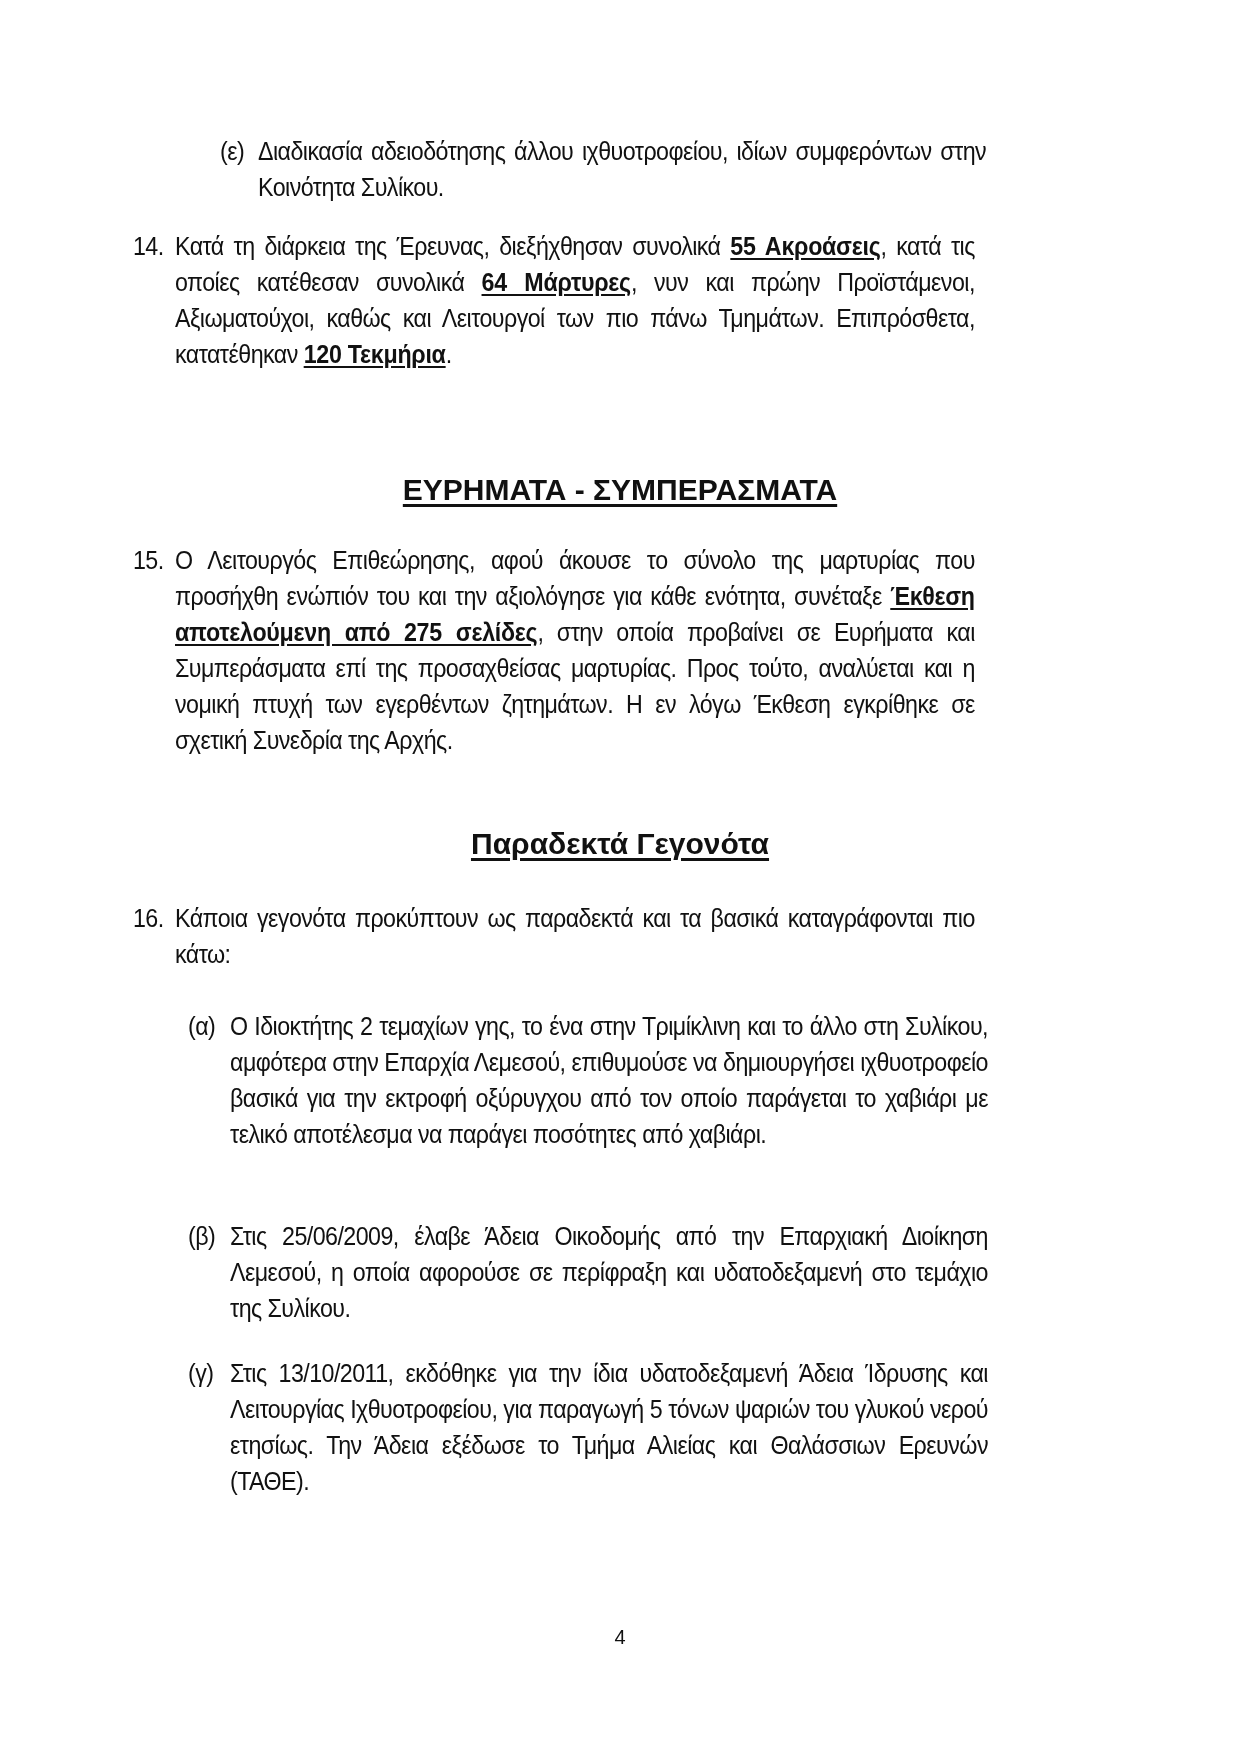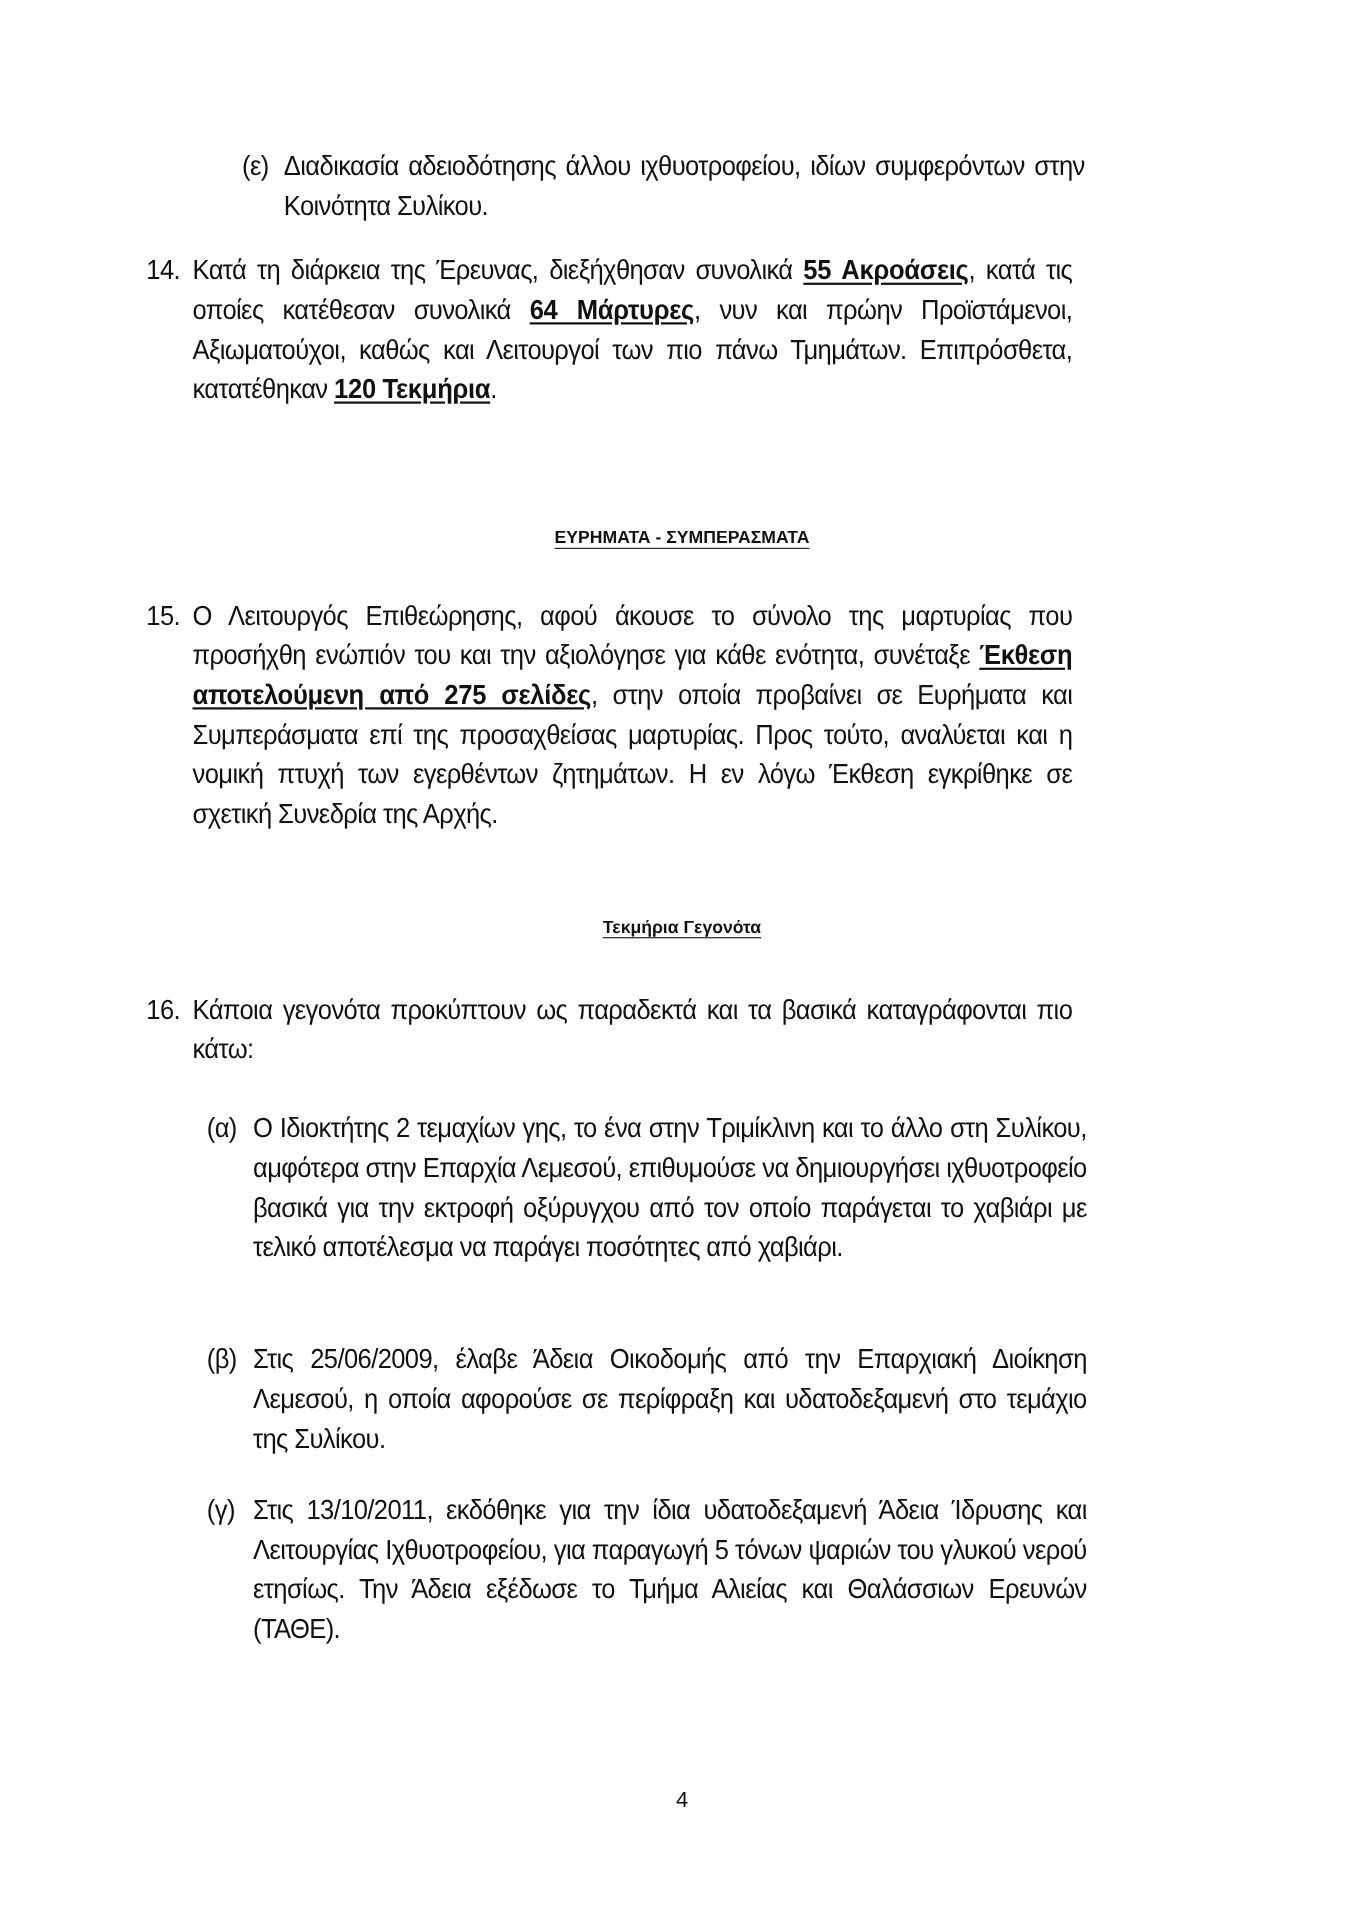--- a/index.html
+++ b/index.html
@@ -15,21 +15,21 @@
     }
     .just { text-align: justify; text-align-last: left; }
     .item { position: absolute; }
     .num { position: absolute; }
     .body-text { position: absolute; }
     .sub-label { position: absolute; }
     .hl { font-weight: bold; text-decoration: underline; text-underline-offset: 3px; letter-spacing: -0.3px; }
     .heading {
       position: absolute; left: 0; width: 1240px; text-align: center;
       font-weight: bold; text-decoration: underline; text-underline-offset: 4px;
-      font-size: 16px; line-height: 36px;
+      font-size: 30px; line-height: 36px;
       font-family: "Liberation Sans", sans-serif;
     }
     .page-number {
       position: absolute; left: 0; width: 1240px; text-align: center; top: 1626px;
       font-size: 20px; font-family: "Liberation Sans", sans-serif;
     }
   </style>
 </head>
 <body>
 
@@ -49,21 +49,21 @@
 
   <div class="heading" style="top:472px;">ΕΥΡΗΜΑΤΑ - ΣΥΜΠΕΡΑΣΜΑΤΑ</div>
 
   <div class="item" style="left:133px; top:542px;">
     <span class="txt num" style="left:0; top:0;">15.</span>
     <div class="txt body-text just" style="left:42px; top:0; width:860px;">
       <span>Ο Λειτουργός Επιθεώρησης, αφού άκουσε το σύνολο της μαρτυρίας που προσήχθη ενώπιόν του και την αξιολόγησε για κάθε ενότητα, συνέταξε </span><span class="hl">Έκθεση αποτελούμενη από 275 σελίδες</span><span>, στην οποία προβαίνει σε Ευρήματα και Συμπεράσματα επί της προσαχθείσας μαρτυρίας. Προς τούτο, αναλύεται και η νομική πτυχή των εγερθέντων ζητημάτων. Η εν λόγω Έκθεση εγκρίθηκε σε σχετική Συνεδρία της Αρχής.</span>
     </div>
   </div>
 
-  <div class="heading" style="top:826px;">Τεκμήρια Γεγονότα</div>
+  <div class="heading" style="top:826px;">Παραδεκτά Γεγονότα</div>
 
   <div class="item" style="left:133px; top:900px;">
     <span class="txt num" style="left:0; top:0;">16.</span>
     <div class="txt body-text just" style="left:42px; top:0; width:860px;">Κάποια γεγονότα προκύπτουν ως παραδεκτά και τα βασικά καταγράφονται πιο κάτω:</div>
   </div>
 
   <div class="item" style="left:188px; top:1008px;">
     <span class="txt sub-label" style="left:0; top:0;">(α)</span>
     <div class="txt body-text just" style="left:42px; top:0; width:815px;">Ο Ιδιοκτήτης 2 τεμαχίων γης, το ένα στην Τριμίκλινη και το άλλο στη Συλίκου, αμφότερα στην Επαρχία Λεμεσού, επιθυμούσε να δημιουργήσει ιχθυοτροφείο βασικά για την εκτροφή οξύρυγχου από τον οποίο παράγεται το χαβιάρι με τελικό αποτέλεσμα να παράγει ποσότητες από χαβιάρι.</div>
   </div>

